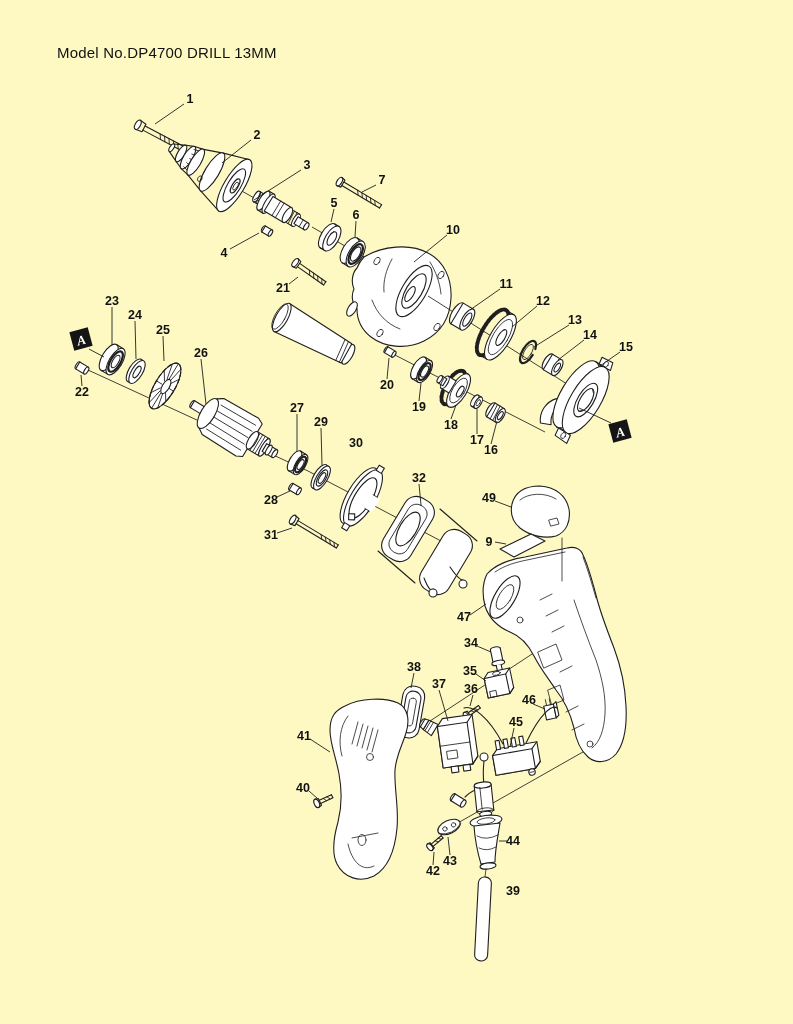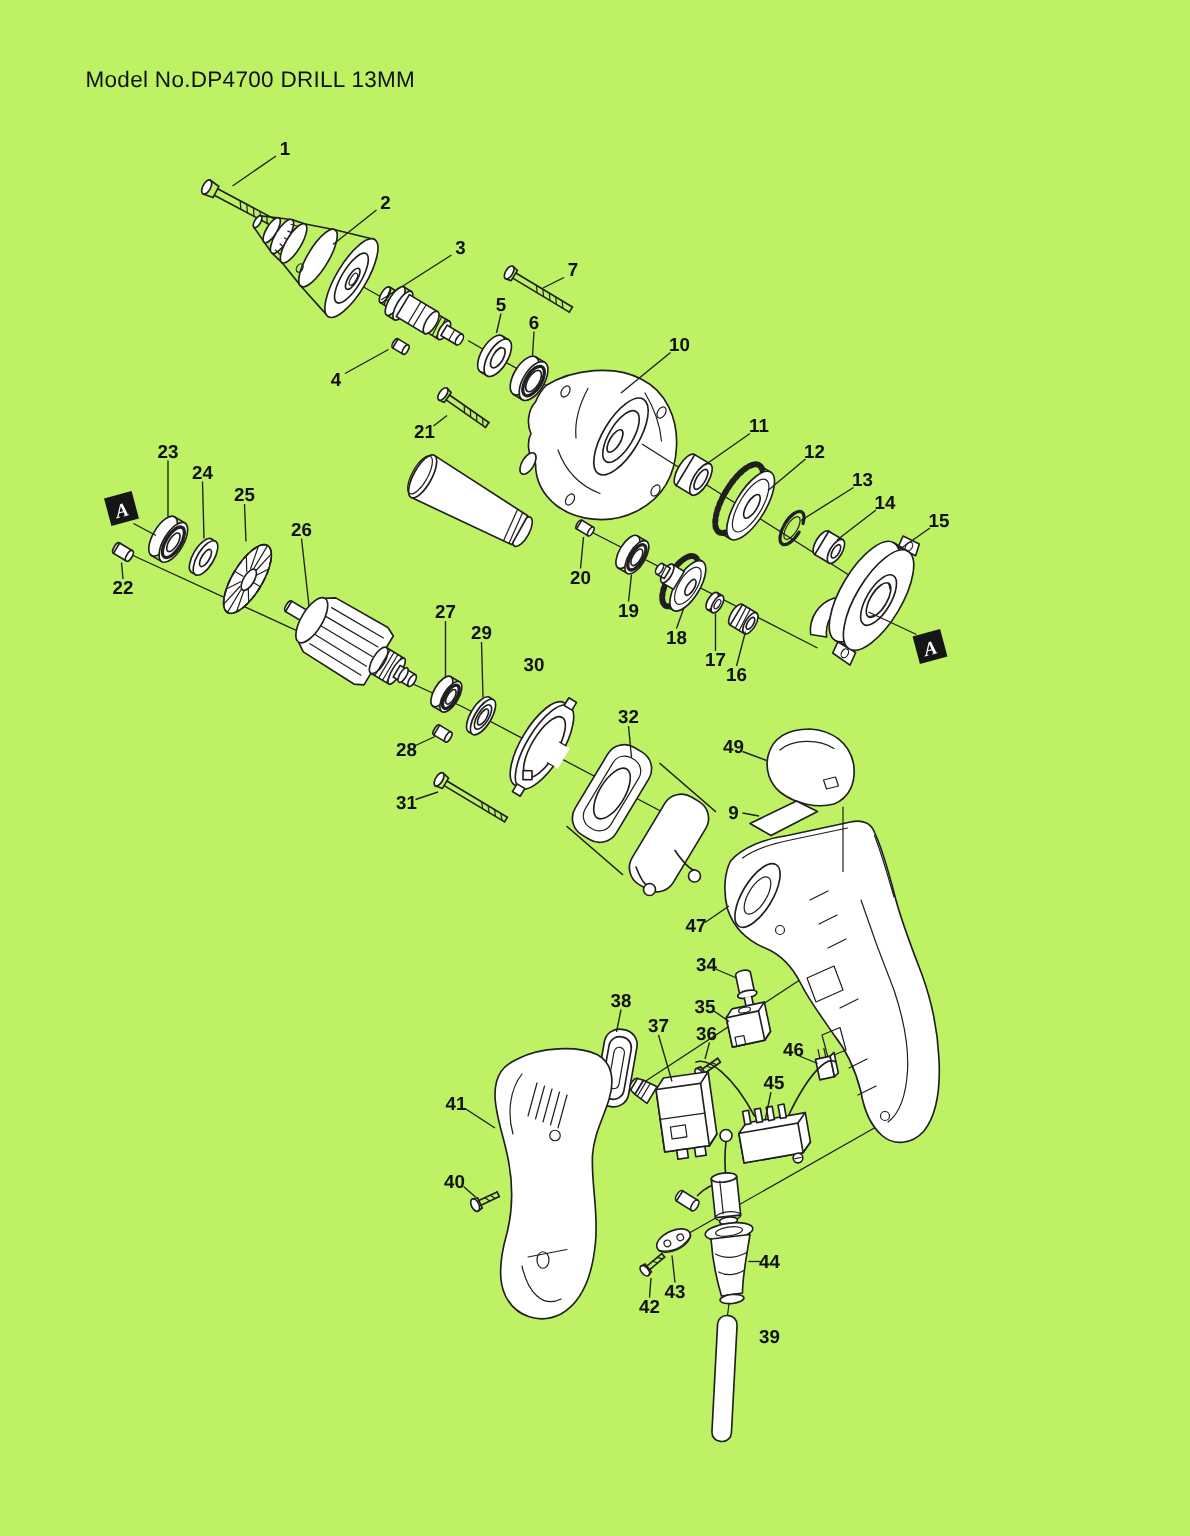--- a/index.html
+++ b/index.html
@@ -1,16 +1,16 @@
 <!DOCTYPE html>
 <html><head>
 <meta charset="utf-8">
 <style>
   html,body{margin:0;padding:0;background:#ffffff;}
-  .page{position:relative;width:793px;height:1024px;background:#bef264;overflow:hidden;
+  .page{position:relative;width:793px;height:1024px;background:#fef9c3;overflow:hidden;
         font-family:"Liberation Sans",sans-serif;}
   svg{position:absolute;left:0;top:0;}
   .ln{stroke:#1f1f1f;stroke-width:1.1;fill:none;stroke-linecap:round;stroke-linejoin:round;}
   .fw{fill:#ffffff;}
   .thin{stroke-width:0.8;}
   .thick2{stroke-width:2.2;}
   .teeth{stroke-width:4;stroke-dasharray:2.2 1.9;}
   .axis{stroke:#1f1f1f;stroke-width:0.85;fill:none;}
   .ldr{stroke:#1f1f1f;stroke-width:0.9;fill:none;}
   .plabel{font:700 12.5px "Liberation Sans",sans-serif;fill:#111111;text-anchor:middle;dominant-baseline:central;}

